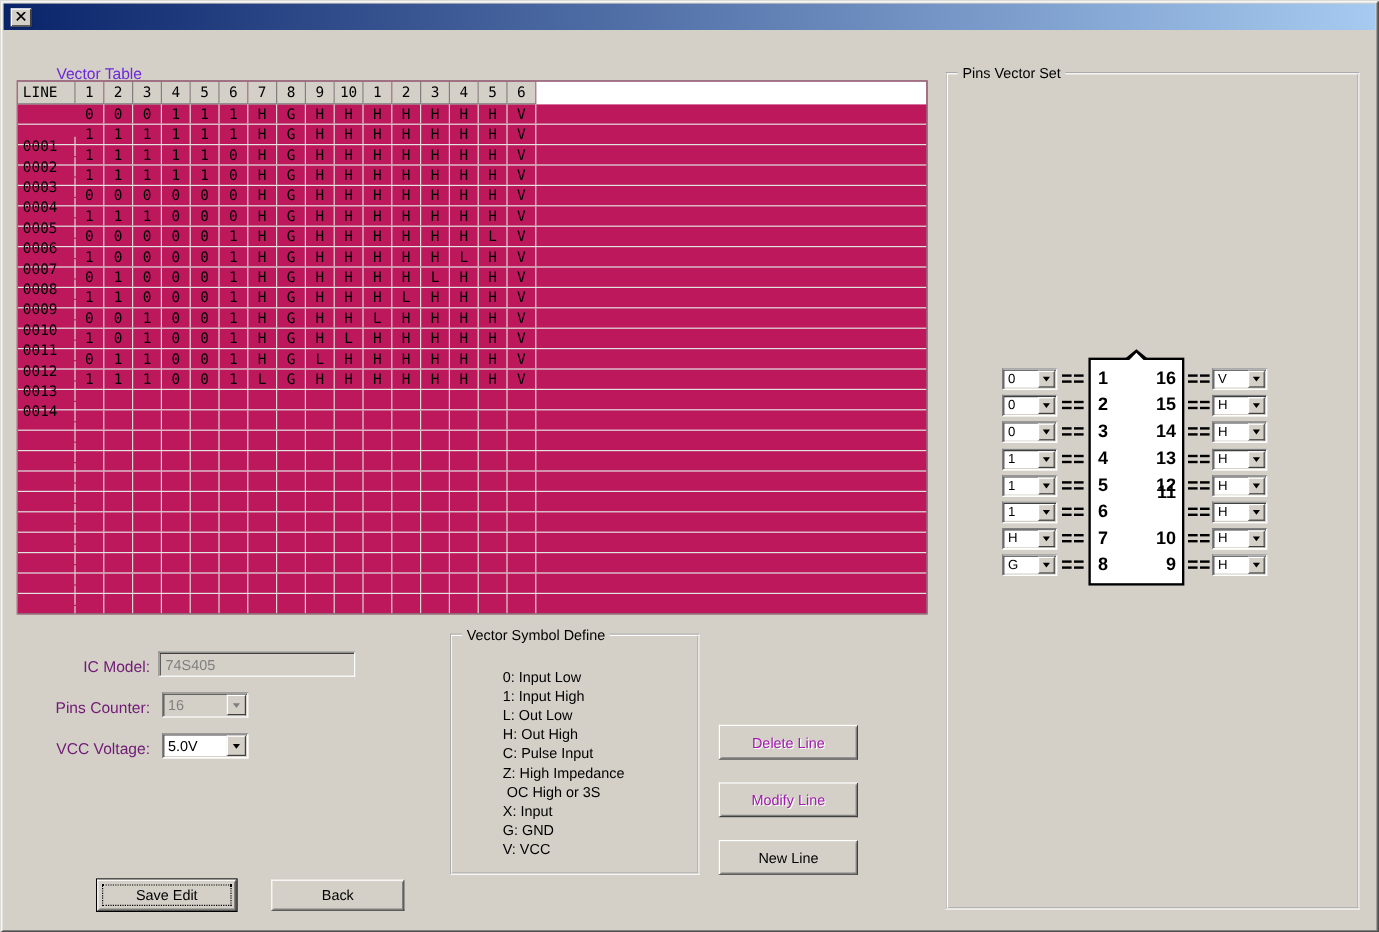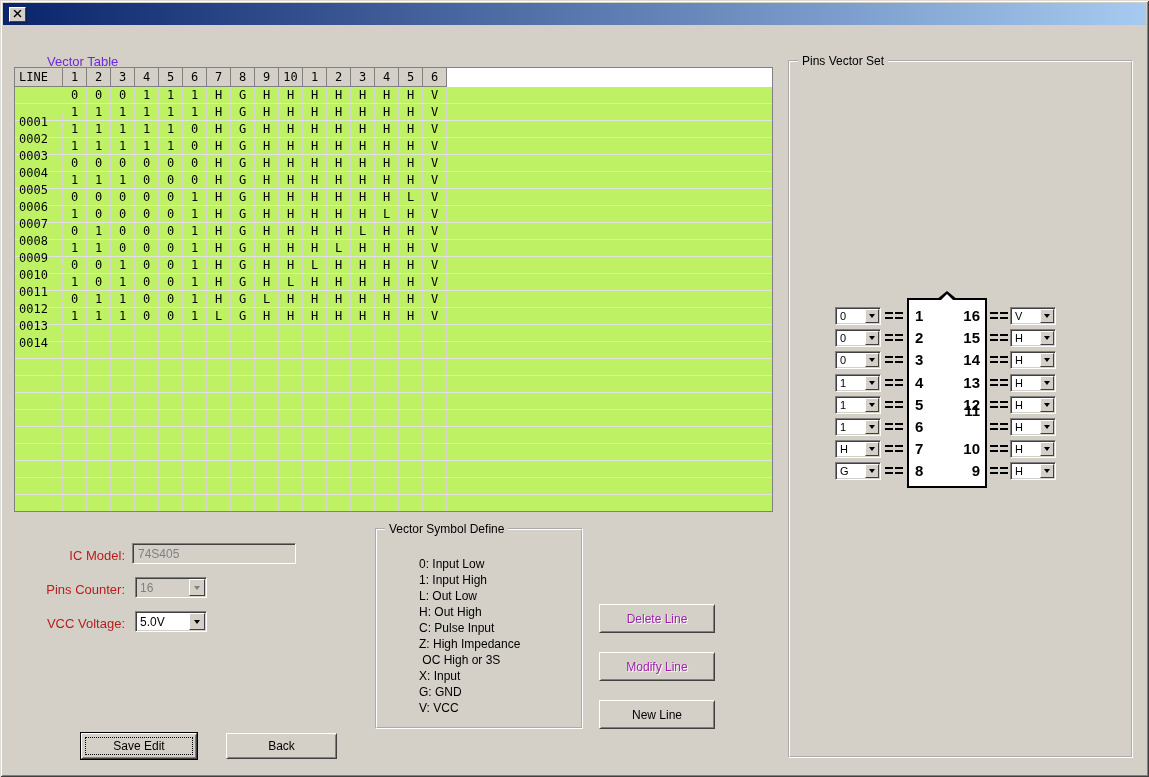--- a/index.html
+++ b/index.html
@@ -27,21 +27,21 @@
     width:17px; height:15px; background:#d4d0c8;
     border:1px solid; border-color:#fff #404040 #404040 #fff;
     box-shadow: 1px 1px 0 rgba(0,0,0,.2);
     display:flex; align-items:center; justify-content:center;
     cursor:default;
   }
   
   .vt-label { position:absolute; left:47px; top:54px; font-size:13px; color:#6d28d9; }
   .vtable {
     position:absolute; left:14px; top:67px; width:759px; height:445px;
-    background:#bef264; border:1px solid #808080; overflow:hidden;
+    background:#be185d; border:1px solid #808080; overflow:hidden;
     font-family:"DejaVu Sans Mono", monospace; font-size:12px; color:#000;
   }
   .hrow { display:flex; height:19px; }
   .hcell {
     background:#d4d0c8;
     border-right:1px solid #808080; border-bottom:1px solid #808080;
     display:flex; align-items:center; justify-content:center;
     flex:none;
   }
   .hcell.linecol { width:48px; justify-content:flex-start; padding-left:4px; }
@@ -50,21 +50,21 @@
   .brow { display:flex; height:17px; border-bottom:1px solid #e2e2de; }
   .bcell {
     border-right:1px solid #d8d8d2;
     display:flex; align-items:center; justify-content:center;
     flex:none; height:16px;
   }
   .bcell.linecol { width:48px; justify-content:flex-start; padding-left:4px;margin-top:27px; }
   .bcell.numcol  { width:24px; }
   .bfill { flex:1; }
   
-  .lbl { position:absolute; font-size:13px; color:#b91c1c; text-align:right; width:95px; }
+  .lbl { position:absolute; font-size:13px; color:#701a75; text-align:right; width:95px; }
   .ic-lbl  { left:30px; top:548px; }
   .pc-lbl  { left:30px; top:582px; }
   .vcc-lbl { left:30px; top:616px; }
   .sunken {
     border:1px solid; border-color:#808080 #fff #fff #808080;
     box-shadow: inset 1px 1px 0 #404040, inset -1px -1px 0 #d4d0c8;
   }
   .ic-field {
     position:absolute; left:132px; top:543px; width:164px; height:21px;
     background:#d4d0c8; color:#808080; font-size:12px;

